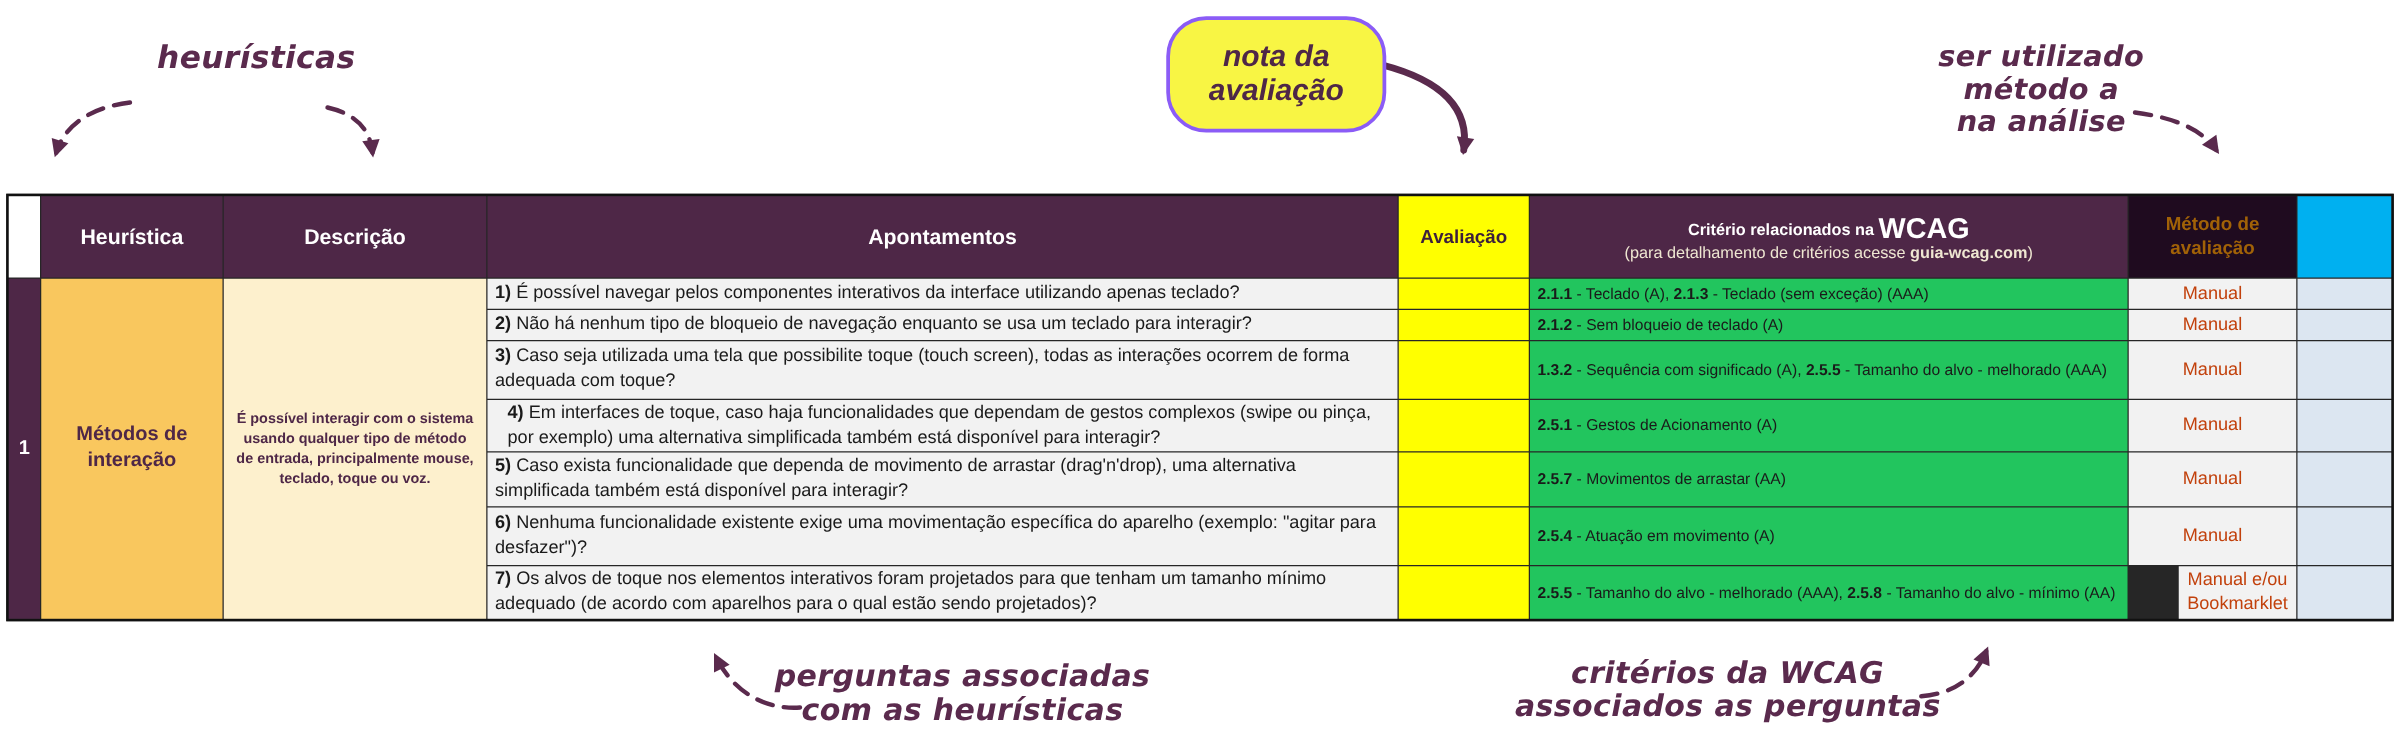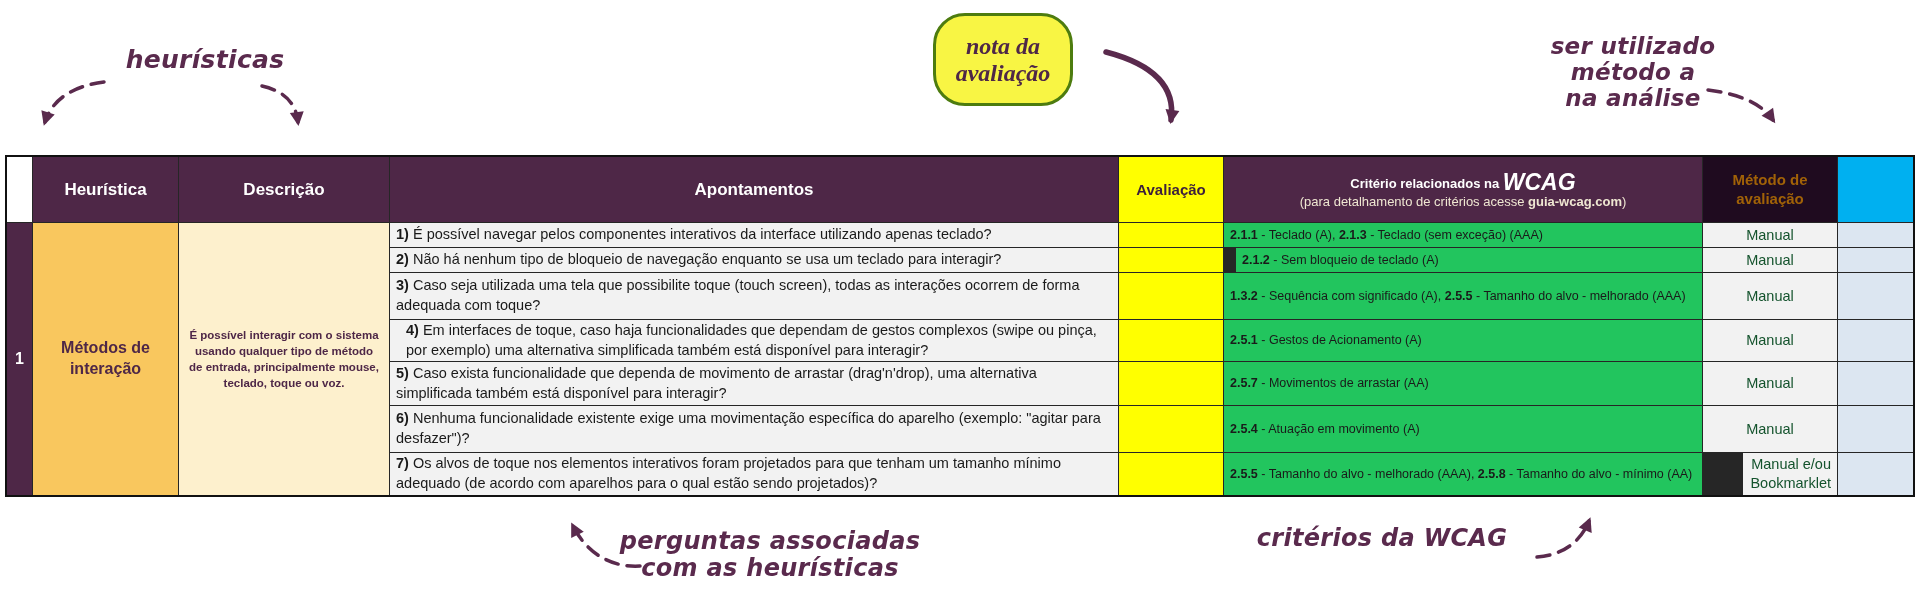--- a/index.html
+++ b/index.html
@@ -4,69 +4,69 @@
 <style>
   * { margin:0; padding:0; box-sizing:border-box; }
   body { font-family:"Liberation Sans", sans-serif; background:#ffffff; }
   .canvas { position:relative; width:1920px; height:600px; background:#ffffff; overflow:hidden; }
 
   
   .ann { position:absolute; color:#5a2a4d; font-family:"DejaVu Sans", sans-serif;
          font-style:italic; font-weight:bold; text-align:center; line-height:1.12;
          letter-spacing:0.3px; z-index:6; }
   .ann div { white-space:nowrap; }
-  #ann-top-left    { left:88px;  top:46px;  width:234px; font-size:25px; }
+  #ann-top-left    { left:88px;  top:32px;  width:234px; font-size:25px; }
   #ann-top-right   { left:1528px; top:34px; width:210px; font-size:23px; }
   #ann-bottom-center{ left:615px; top:528px; width:310px; font-size:24px; }
   #ann-bottom-right { left:1212px; top:525px; width:340px; font-size:24px; }
 
-  #bubble { position:absolute; left:933px; top:13px; width:140px; height:93px;
-            background:#f8f544; border:3px solid #4d7c0f; border-radius:32px;
+  #bubble { position:absolute; left:933px; top:13px; width:176px; height:93px;
+            background:#f8f544; border:3px solid #8b5cf6; border-radius:32px;
             display:flex; flex-direction:column; align-items:center; justify-content:center;
-            z-index:6; color:#4e2747; font-family:Liberation Serif, serif;
+            z-index:6; color:#4e2747; font-family:Liberation Sans, sans-serif;
             font-style:italic; font-weight:bold; font-size:24px; line-height:1.1; }
 
   svg.overlay { position:absolute; left:0; top:0; z-index:5; pointer-events:none; }
 
   
   #table-grid { position:absolute; left:5px; top:155px; z-index:2;
     display:grid;
     grid-template-columns:25px 145px 210px 728px 104px 478px 134px 75px;
     grid-template-rows:65px 24px 24px 46px 41px 43px 46px 42px;
     gap:1px; background:#262626; border:2px solid #111111; }
 
   .cell { background:#ffffff; display:flex; align-items:center; justify-content:center; overflow:hidden; }
 
   .hdr { background:#4e2747; color:#ffffff; font-weight:bold; font-size:17px; text-align:center; }
   .hdr-corner { background:#ffffff; }
   .hdr-eval { background:#ffff00; color:#3c1f3c; font-size:15px; font-weight:bold; }
   .hdr-wcag { flex-direction:column; line-height:1.15; }
   .hdr-wcag .l1 { font-size:13px; font-weight:600; }
-  .hdr-wcag .l1 b { font-size:23px; font-weight:bold; vertical-align:-2px;font-style:italic; }
+  .hdr-wcag .l1 b { font-size:23px; font-weight:bold; vertical-align:-2px; }
   .hdr-wcag .l2 { font-size:13px; font-weight:normal; color:#efe7d2; }
   .hdr-wcag .l2 b { font-weight:bold; }
   .hdr-method { background:#1f0b1f; color:#a16207; font-size:15px; line-height:1.25; padding:0 14px; }
   .hdr-note { background:#00b0f0; }
 
   .rownum { grid-column:1; grid-row:2 / span 7; background:#4e2747; color:#ffffff;
             font-weight:bold; font-size:16px; }
   .heuristic { grid-column:2; grid-row:2 / span 7; background:#f9c75e; color:#4e2747;
                font-weight:bold; font-size:16px; text-align:center; line-height:1.3; padding:0 18px; }
   .description { grid-column:3; grid-row:2 / span 7; background:#fdf0cd; color:#4e2747;
                  font-weight:bold; font-size:11.5px; text-align:center; line-height:1.4; padding:0 8px; }
 
   .q-cell { grid-column:4; background:#f2f2f2; justify-content:flex-start; text-align:left;
             font-size:14.5px; color:#1a1a1a; padding:1px 6px; line-height:1.35; display:flex; }
   .q-cell b { font-weight:bold; }
   .eval-cell { grid-column:5; background:#ffff00; }
   .wcag-cell { grid-column:6; background:#22c55e; justify-content:flex-start; text-align:left;
                font-size:12.5px; color:#1a1a1a; padding:1px 6px; line-height:1.3; }
   .wcag-cell b { font-weight:bold; }
-  .method-cell { grid-column:7; background:#f2f2f2; font-size:14.5px; color:#14532d;
-                 text-align:right; line-height:1.3; padding:0 6px; }
+  .method-cell { grid-column:7; background:#f2f2f2; font-size:14.5px; color:#c2410c;
+                 text-align:center; line-height:1.3; padding:0 6px; }
   .note-cell { grid-column:8; background:#dce6f1; }
 </style>
 </head>
 <body>
 
 <div class="canvas">
 
   <svg class="overlay" width="1920" height="600" viewBox="0 0 1920 600">
     <defs>
       <marker id="ah" markerUnits="userSpaceOnUse" markerWidth="16" markerHeight="16" refX="11" refY="8" orient="auto">
@@ -96,20 +96,21 @@
     <div>na análise</div>
   </div>
 
   <div class="ann" id="ann-bottom-center">
     <div>perguntas associadas</div>
     <div>com as heurísticas</div>
   </div>
 
   <div class="ann" id="ann-bottom-right">
     <div>critérios da WCAG</div>
+    <div>associados as perguntas</div>
   </div>
 
   <div id="table-grid">
 
     <div class="cell hdr-corner"></div>
     <div class="cell hdr">Heurística</div>
     <div class="cell hdr">Descrição</div>
     <div class="cell hdr">Apontamentos</div>
     <div class="cell hdr hdr-eval">Avaliação</div>
     <div class="cell hdr hdr-wcag">
@@ -129,21 +130,21 @@
       <div class="cell eval-cell" style="grid-row: 2;"></div>
       <div class="cell wcag-cell" style="grid-row: 2;">
         <div><b>2.1.1</b><span> - Teclado (A), </span><b>2.1.3</b><span> - Teclado (sem exceção) (AAA)</span></div>
       </div>
       <div class="cell method-cell" style="grid-row: 2;">Manual</div>
       <div class="cell note-cell" style="grid-row: 2;"></div>
       <div class="cell q-cell" style="grid-row: 3;">
         <div><b>2)</b><span> Não há nenhum tipo de bloqueio de navegação enquanto se usa um teclado para interagir?</span></div>
       </div>
       <div class="cell eval-cell" style="grid-row: 3;"></div>
-      <div class="cell wcag-cell" style="grid-row: 3; margin-left: 12px;">
+      <div class="cell wcag-cell" style="grid-row: 3;">
         <div><b>2.1.2</b><span> - Sem bloqueio de teclado (A)</span></div>
       </div>
       <div class="cell method-cell" style="grid-row: 3;">Manual</div>
       <div class="cell note-cell" style="grid-row: 3;"></div>
       <div class="cell q-cell" style="grid-row: 4;">
         <div><b>3)</b><span> Caso seja utilizada uma tela que possibilite toque (touch screen), todas as interações ocorrem de forma adequada com toque?</span></div>
       </div>
       <div class="cell eval-cell" style="grid-row: 4;"></div>
       <div class="cell wcag-cell" style="grid-row: 4;">
         <div><b>1.3.2</b><span> - Sequência com significado (A), </span><b>2.5.5</b><span> - Tamanho do alvo - melhorado (AAA)</span></div>

